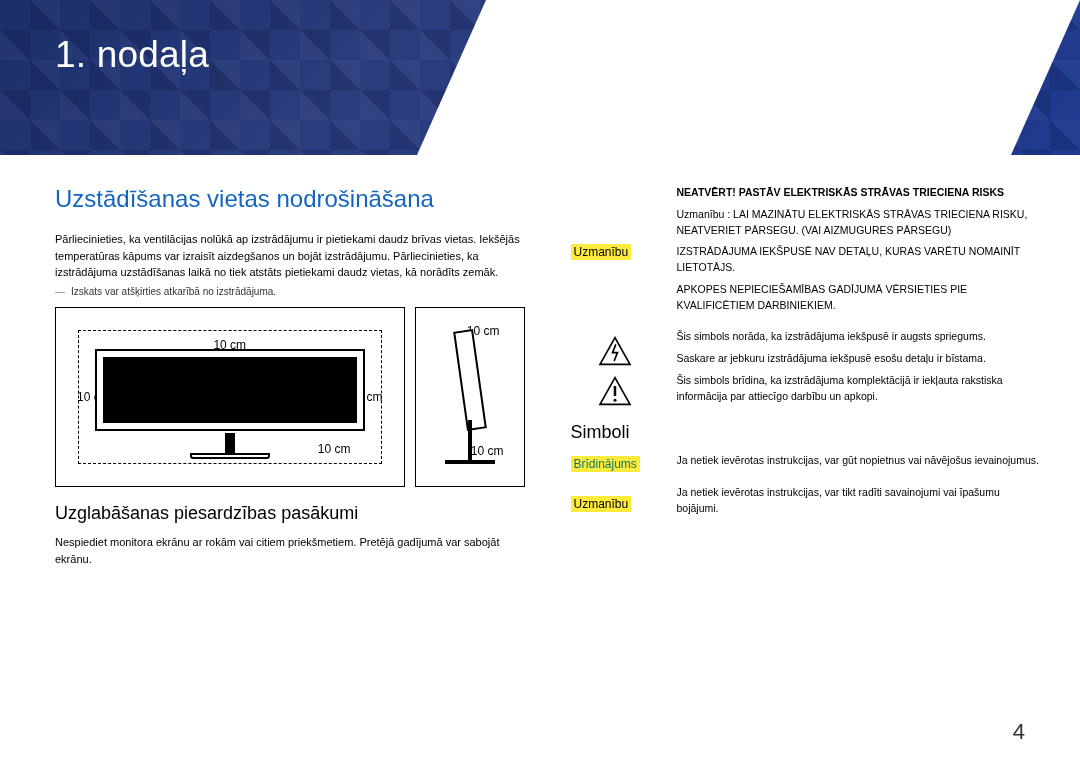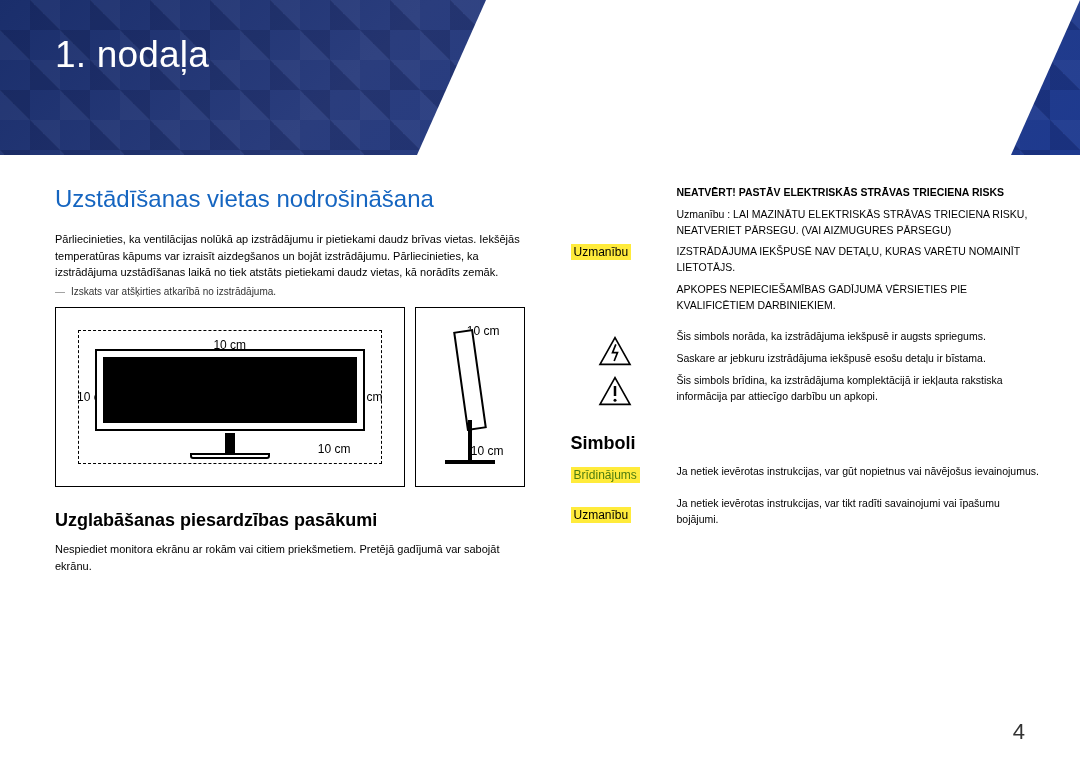--- a/index.html
+++ b/index.html
@@ -52,23 +52,23 @@
     gap: 46px;
   }
   .col{ flex:1; min-width:0;}
   h2{
     color:#1565c0;
     font-weight:400;
     font-size:24px;
     margin-bottom:18px;
   }
   h3{
-    font-weight:700;
+    font-weight:400;
     font-size:18px;
-    margin: 23px 0 10px;
+    margin: 12px 0 10px;
   }
   p{
     font-size:11px;
     line-height:1.5;
     margin-bottom:4px;
   }
   .note{
     font-size:10px;
     color:#333;
     padding-left:16px;
@@ -152,21 +152,21 @@
     display:flex;
     gap:18px;
     margin-bottom:10px;
     align-items:center;
   }
   .notice-label{
     flex:0 0 88px;
     font-size:12px;
   }
   .hl-yellow{ background:#ffeb3b; padding:1px 3px; display:inline-block;}
-  .hl-red{ color:#4d7c0f; font-weight:500;}
+  .hl-red{ color:#0f766e; font-weight:500;}
   .notice-body{ flex:1; font-size:10.5px; line-height:1.55;}
   .notice-body p{font-size:10.5px;margin-bottom:6px;}
   .icon-col{
     flex:0 0 88px;
     display:flex;
     flex-direction:column;
     align-items:center;
     gap:10px;
     padding-top:2px;
   }

